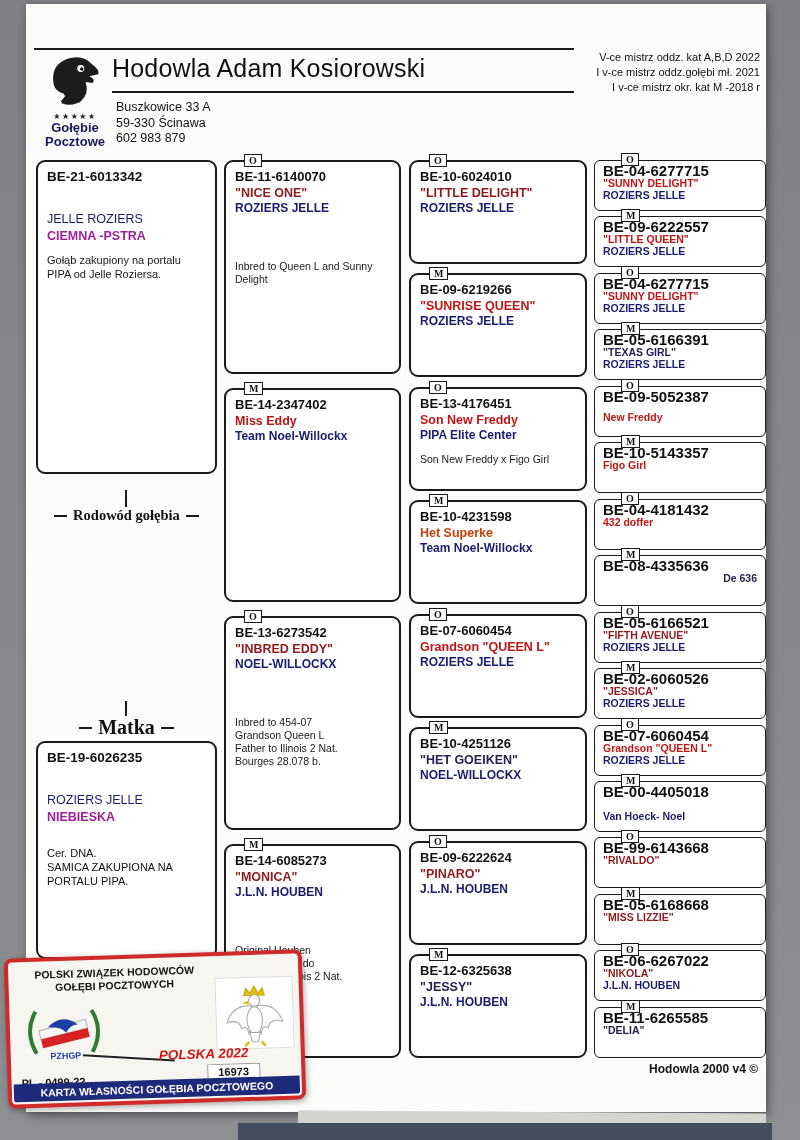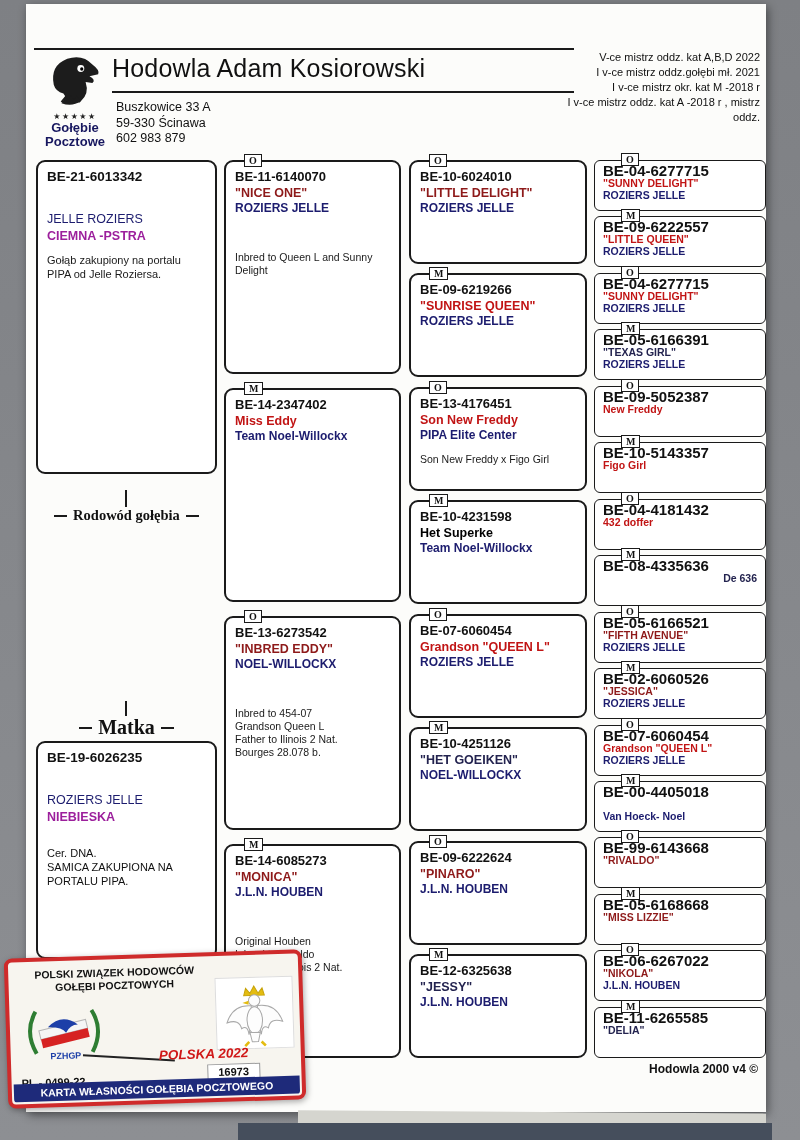--- a/index.html
+++ b/index.html
@@ -34,21 +34,21 @@
   .badge{position:absolute;top:-8px;left:18px;background:#fff;border:1.5px solid #1a1a1a;
     font:bold 10px/11px "Liberation Serif",serif;padding:0 4px}
   .sbox .badge{left:26px;top:-8px}
 
   .ring{font-weight:bold;font-size:13px;line-height:16px}
   .sbox .ring{font-size:15px;line-height:13px}
   .nm{font-weight:bold;font-size:12.5px;line-height:16px;min-height:14px;color:#8e1a1a}
   .sbox .nm{font-size:10.5px;line-height:12px;min-height:12px}
   .br{font-weight:bold;font-size:12px;line-height:15px;color:#1c1c6e}
   .sbox .br{font-size:10.5px;line-height:12px}
-  .note{font-size:10.5px;line-height:13px;margin-top:35px;white-space:pre-line;color:#1a1a1a}
+  .note{font-size:10.5px;line-height:13px;margin-top:44px;white-space:pre-line;color:#1a1a1a}
   .g3 .note{margin-top:10px}
 
   
   .col1 .heading{position:absolute;width:181px;display:flex;align-items:center;justify-content:center;gap:6px;
     font-family:"Liberation Serif",serif;font-weight:bold}
   .h-ojciec{top:-3px;font-size:19px}
   .sub-h{top:347px;font-size:14.5px}
   .h-matka{top:556px;font-size:20px}
   .dash{width:13px;height:2px;background:#1a1a1a}
   .box.father{position:absolute;top:0;height:314px;width:181px}
@@ -112,21 +112,20 @@
     <div class="address">
       <div>Buszkowice 33 A</div>
       <div>59-330 Ścinawa</div>
       <div>602 983 879</div>
     </div>
 
     <div class="achv">
       <div>V-ce mistrz oddz. kat A,B,D 2022</div>
       <div>I v-ce mistrz oddz.gołębi mł. 2021</div>
       <div>I v-ce mistrz okr. kat M -2018 r</div>
-      <div>I v-ce mistrz oddz. kat A -2018 r , mistrz oddz.</div>
     </div>
 
     <div class="col col1">
       <div class="heading h-ojciec">
         <span class="dash"></span>
         <span>Mother</span>
         <span class="dash"></span>
       </div>
 
       <div class="box father">
@@ -221,21 +220,21 @@
       <div class="pbox g3">
         <span class="badge">O</span>
         <div class="ring">BE-13-4176451</div>
         <div class="nm" style="color: rgb(193, 20, 20);">Son New Freddy</div>
         <div class="br">PIPA Elite Center</div>
         <div class="note">Son New Freddy x Figo Girl</div>
       </div>
       <div class="pbox g3">
         <span class="badge">M</span>
         <div class="ring">BE-10-4231598</div>
-        <div class="nm" style="color: #000000;">Het Superke</div>
+        <div class="nm" style="color: #c2410c;">Het Superke</div>
         <div class="br">Team Noel-Willockx</div>
         <div class="note"></div>
       </div>
       <div class="pbox g3">
         <span class="badge">O</span>
         <div class="ring">BE-07-6060454</div>
         <div class="nm" style="color: rgb(193, 20, 20);">Grandson "QUEEN L"</div>
         <div class="br">ROZIERS JELLE</div>
         <div class="note"></div>
       </div>
@@ -283,21 +282,21 @@
       </div>
       <div class="sbox">
         <span class="badge">M</span>
         <div class="ring">BE-05-6166391</div>
         <div class="nm" style="color: rgb(35, 35, 79);">"TEXAS GIRL"</div>
         <div class="br">ROZIERS JELLE</div>
       </div>
       <div class="sbox">
         <span class="badge">O</span>
         <div class="ring">BE-09-5052387</div>
-        <div class="nm" style="color: rgb(193, 20, 20);">New Freddy</div>
+        <div class="nm" style="color: rgb(193, 20, 20); margin-top: 8px;">New Freddy</div>
         <div class="br"></div>
       </div>
       <div class="sbox">
         <span class="badge">M</span>
         <div class="ring">BE-10-5143357</div>
         <div class="nm" style="color: rgb(193, 20, 20);">Figo Girl</div>
         <div class="br"></div>
       </div>
       <div class="sbox">
         <span class="badge">O</span>

